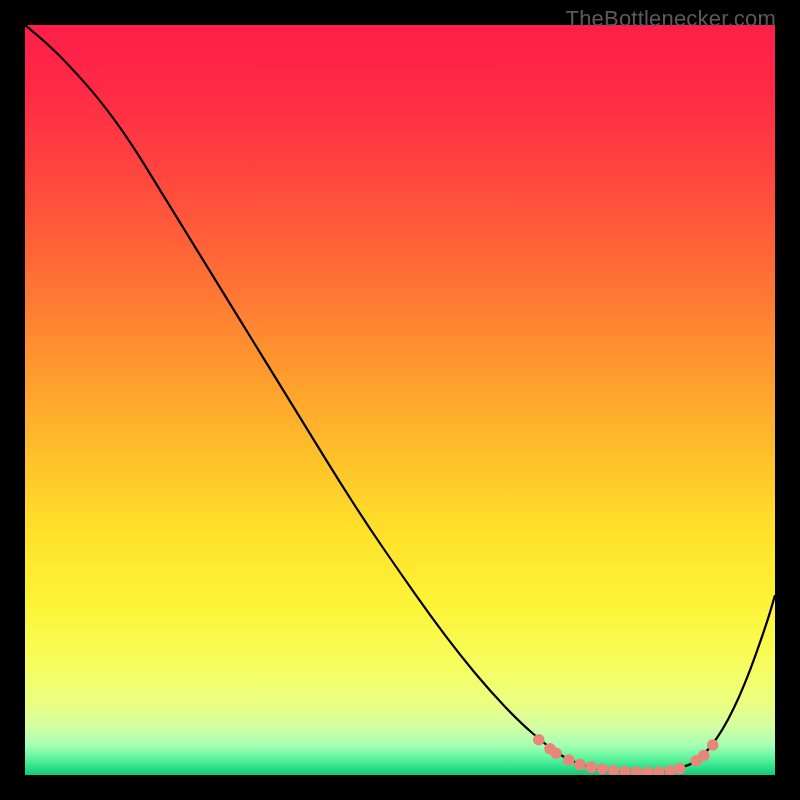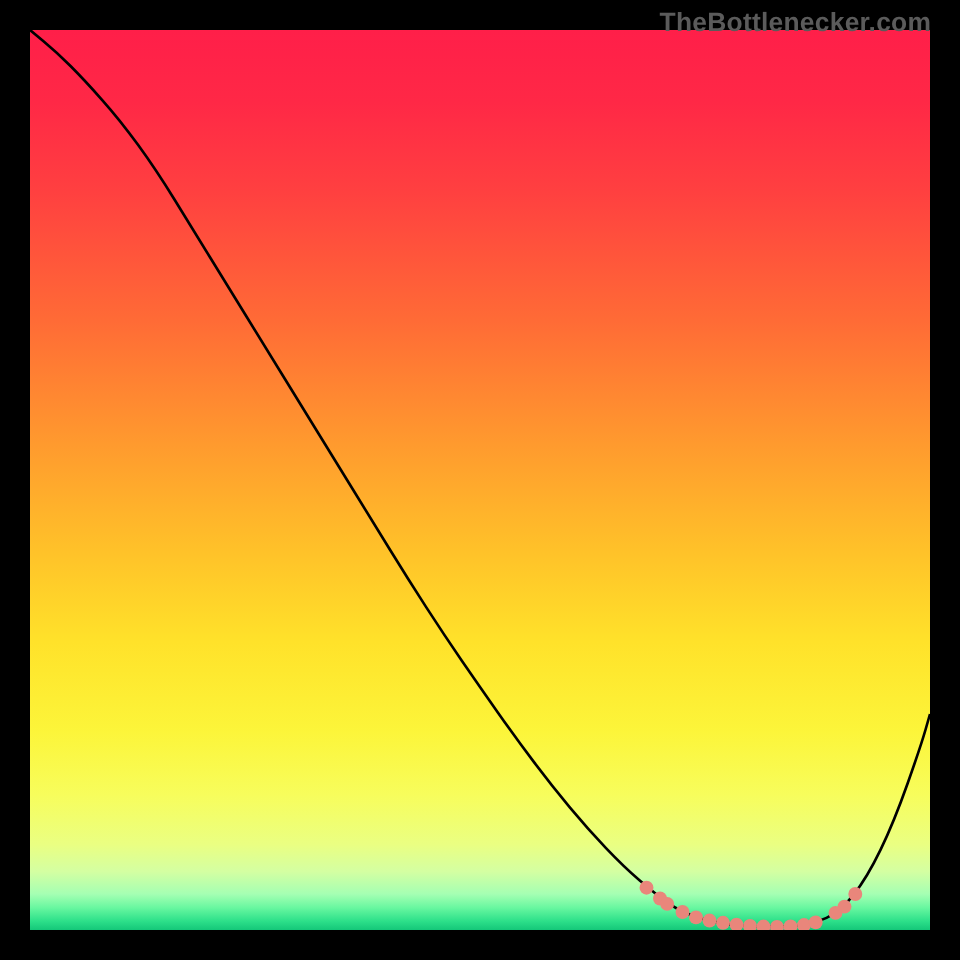--- a/index.html
+++ b/index.html
@@ -27,21 +27,21 @@
   }
   .plot-window svg {
     display: block;
   }
   .watermark {
     position: absolute;
     top: 6px;
     right: 24px;
     color: #5b5b5b;
     font-size: 22px;
-    font-weight: 700;
+    font-weight: 400;
     letter-spacing: 0.2px;
   }
 </style>
 </head>
 <body>
 
 <div class="frame">
 
   <div class="plot-window">
     <svg id="plot-svg" width="750" height="750" viewBox="0 0 750 750">

